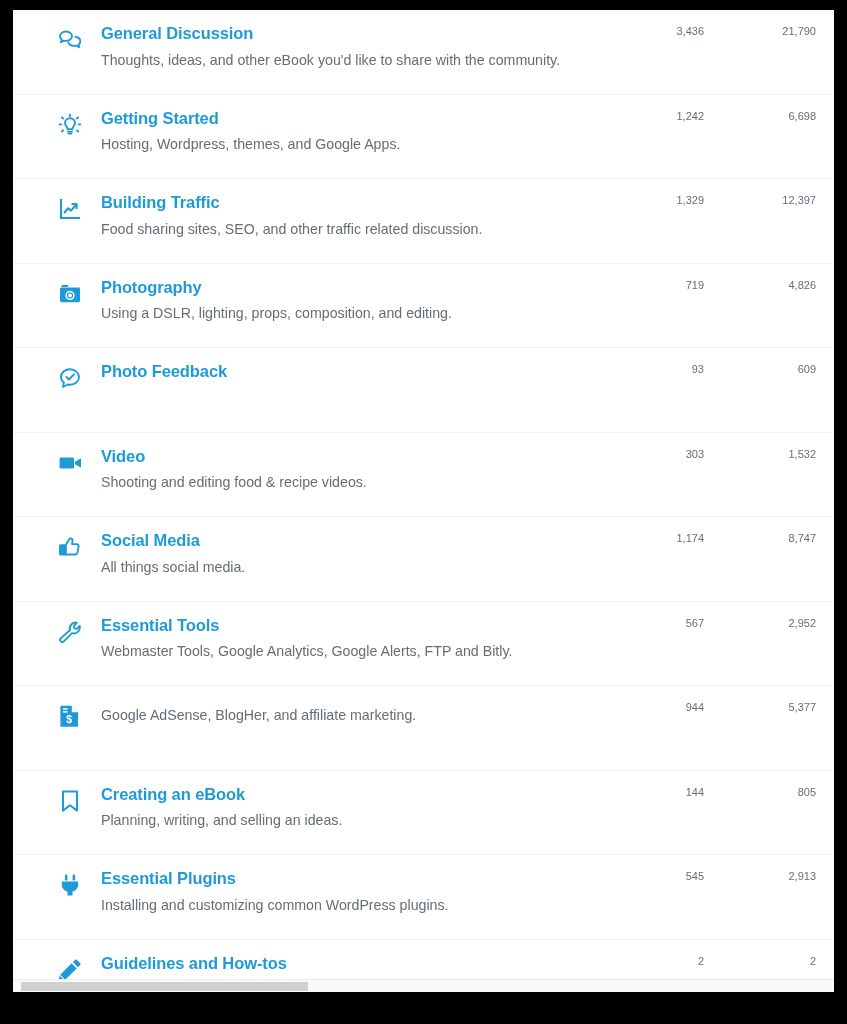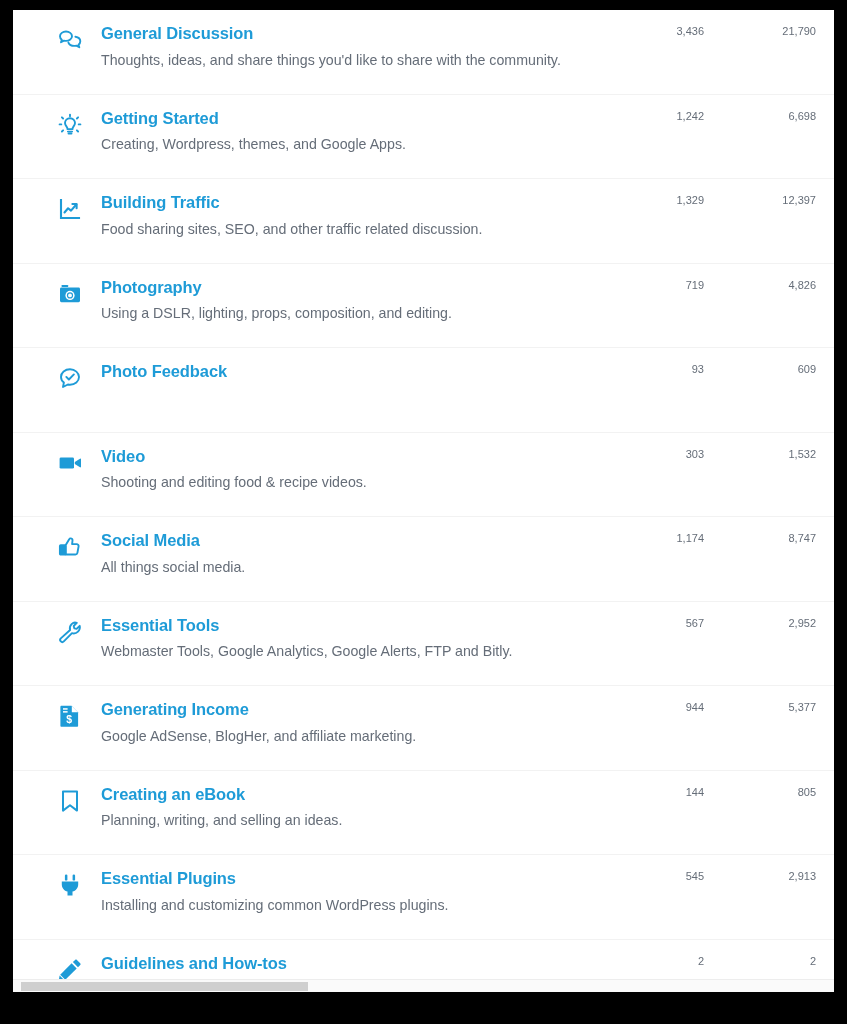--- a/index.html
+++ b/index.html
@@ -130,36 +130,36 @@
     <div id="forum-list">
         <div class="forum-row">
           <div class="row-icon">
             <svg viewBox="0 0 26 26" fill="none" stroke="#1e9bd7" stroke-width="1.9" stroke-linecap="round" stroke-linejoin="round">
               <path d="M3 9.2c0-2.6 2.7-4.7 6-4.7s6 2.1 6 4.7-2.7 4.7-6 4.7c-.7 0-1.4-.1-2-.3L4 15.2l.8-2.4C3.7 11.9 3 10.6 3 9.2z"></path>
               <path d="M11.4 15.6c.8 1.9 3.1 3.3 5.9 3.3.7 0 1.4-.1 2-.3l3 1.6-.8-2.4c1.1-.9 1.8-2.1 1.8-3.5 0-2.3-2.1-4.2-4.9-4.6"></path>
             </svg>
           </div>
           <div class="row-main">
             <a class="row-title" href="#">General Discussion</a>
-            <div class="row-desc">Thoughts, ideas, and share things you'd like to share with the community.</div>
+            <div class="row-desc">Thoughts, ideas, and other eBook you'd like to share with the community.</div>
           </div>
           <div class="row-stat topics">3,436</div>
           <div class="row-stat posts">21,790</div>
         </div>
         <div class="forum-row">
           <div class="row-icon">
             <svg viewBox="0 0 26 26" fill="none" stroke="#1e9bd7" stroke-width="1.9" stroke-linecap="round" stroke-linejoin="round">
               <path d="M13 6.2c-2.9 0-5 2.2-5 4.9 0 1.8 1 3 1.8 3.9.4.5.6 1 .6 1.5v.6h5.2v-.6c0-.6.2-1 .6-1.5.8-.9 1.8-2.1 1.8-3.9 0-2.7-2.1-4.9-5-4.9z"></path>
               <path d="M10.9 19.6h4.2M11.5 21.6h3"></path>
               <path d="M13 2.6v1.6M4.9 5.3l1.2 1.2M21.1 5.3l-1.2 1.2M2.6 12.4h1.7M21.7 12.4h1.7M4.9 19.5l1.2-1.2M21.1 19.5l-1.2-1.2"></path>
             </svg>
           </div>
           <div class="row-main">
             <a class="row-title" href="#">Getting Started</a>
-            <div class="row-desc">Creating, Wordpress, themes, and Google Apps.</div>
+            <div class="row-desc">Hosting, Wordpress, themes, and Google Apps.</div>
           </div>
           <div class="row-stat topics">1,242</div>
           <div class="row-stat posts">6,698</div>
         </div>
         <div class="forum-row">
           <div class="row-icon">
             <svg viewBox="0 0 26 26" fill="none" stroke="#1e9bd7" stroke-width="2.1" stroke-linecap="square" stroke-linejoin="miter">
               <path d="M4 4v18h18"></path>
               <path d="M7.5 16.5l3.6-4.2 2.9 2.3 5.3-6.1" stroke-linecap="round" stroke-linejoin="round"></path>
               <path d="M15.4 8h4.2v4.2" stroke-linecap="round" stroke-linejoin="round"></path>
@@ -247,21 +247,20 @@
           <div class="row-icon">
             <svg viewBox="0 0 26 26" fill="#1e9bd7">
               <path d="M4.4 2.8h10.1l6.6 6.6v13.4c0 .6-.5 1-1 1H4.4c-.6 0-1-.4-1-1V3.8c0-.6.4-1 1-1z"></path>
               <path d="M14.8 3.1v6.1h6.1z" fill="#ffffff"></path>
               <rect x="6" y="5.2" width="4.6" height="1.5" fill="#ffffff"></rect>
               <rect x="6" y="8.1" width="4.6" height="1.5" fill="#ffffff"></rect>
               <text x="12.2" y="19.6" font-family="Liberation Sans, sans-serif" font-size="10.5" font-weight="bold" fill="#ffffff" text-anchor="middle">$</text>
             </svg>
           </div>
           <div class="row-main">
-            <a class="row-title" href="#">Generating Income</a>
             <div class="row-desc">Google AdSense, BlogHer, and affiliate marketing.</div>
           </div>
           <div class="row-stat topics">944</div>
           <div class="row-stat posts">5,377</div>
         </div>
         <div class="forum-row">
           <div class="row-icon">
             <svg viewBox="0 0 26 26" fill="none" stroke="#1e9bd7" stroke-width="2" stroke-linejoin="round">
               <path d="M6 3.6h14v19l-7-5.4-7 5.4z"></path>
             </svg>

